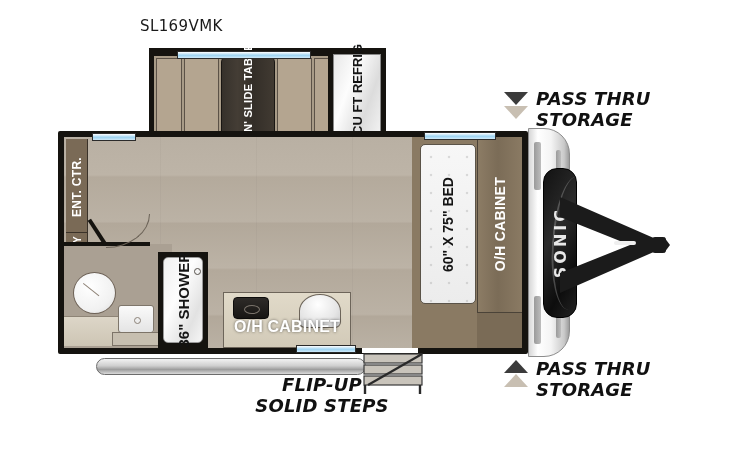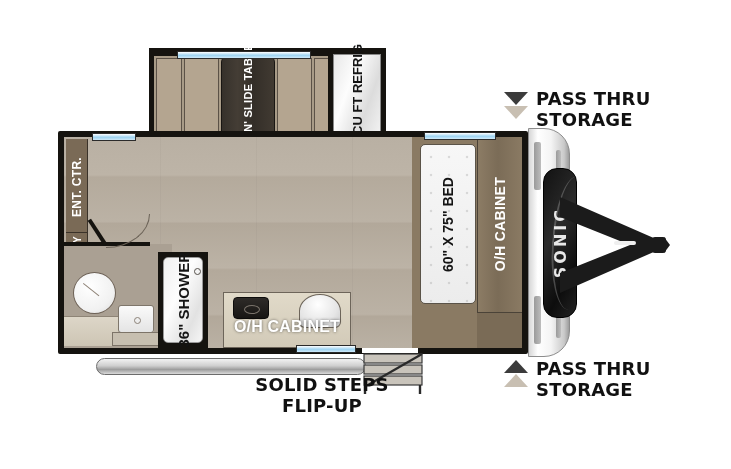--- a/index.html
+++ b/index.html
@@ -417,20 +417,21 @@
   
   #steps-svg { left: 362px; top: 352px; }
 
   
   .callout {
     font-family: "DejaVu Sans", sans-serif;
     font-weight: bold;
     color: #111111;
     line-height: 21px;
     letter-spacing: .2px;
+    font-style: italic;
   }
   #label-awning { left: 104px; top: 379px; font-size: 18px; }
   #label-steps  { left: 252px; top: 374px; font-size: 18px; text-align: center; width: 140px; }
   #label-pass-top    { left: 536px; top: 88px;  font-size: 18px; }
   #label-pass-bottom { left: 536px; top: 358px; font-size: 18px; }
 
   .arrow-pair { display: flex; flex-direction: column; gap: 1px; }
   .tri-down {
     width: 0; height: 0;
     border-left: 12px solid transparent;
@@ -453,20 +454,21 @@
     left: 362px; top: 348px;
     width: 56px; height: 5px;
     background: #ffffff;
   }
 </style>
 </head>
 <body>
 
 <div id="stage">
 
+  <div class="abs" id="model-code">SL169VMK</div>
 
   <div class="abs" id="slide-out"></div>
   <div class="abs" id="slide-inner"></div>
   <div class="abs dinette-cushion" id="dinette-left"></div>
   <div class="abs dinette-cushion" id="dinette-midL"></div>
   <div class="abs dinette-cushion" id="dinette-midR"></div>
   <div class="abs dinette-cushion" id="dinette-right"></div>
   <div class="abs" id="table-slab"></div>
   <div class="abs" id="table-label">
     <span class="vert">SIT N' SLIDE TABLE</span>
@@ -571,17 +573,17 @@
   <div class="abs arrow-pair" id="arrows-bottom">
     <div class="tri-up"></div>
     <div class="tri-up light"></div>
   </div>
   <div class="abs callout" id="label-pass-bottom">
     <div>PASS THRU</div>
     <div>STORAGE</div>
   </div>
 
   <div class="abs callout" id="label-steps">
+    <div>FLIP-UP</div>
     <div>SOLID STEPS</div>
-    <div>FLIP-UP</div>
   </div>
 
 </div>
 
 </body></html>

